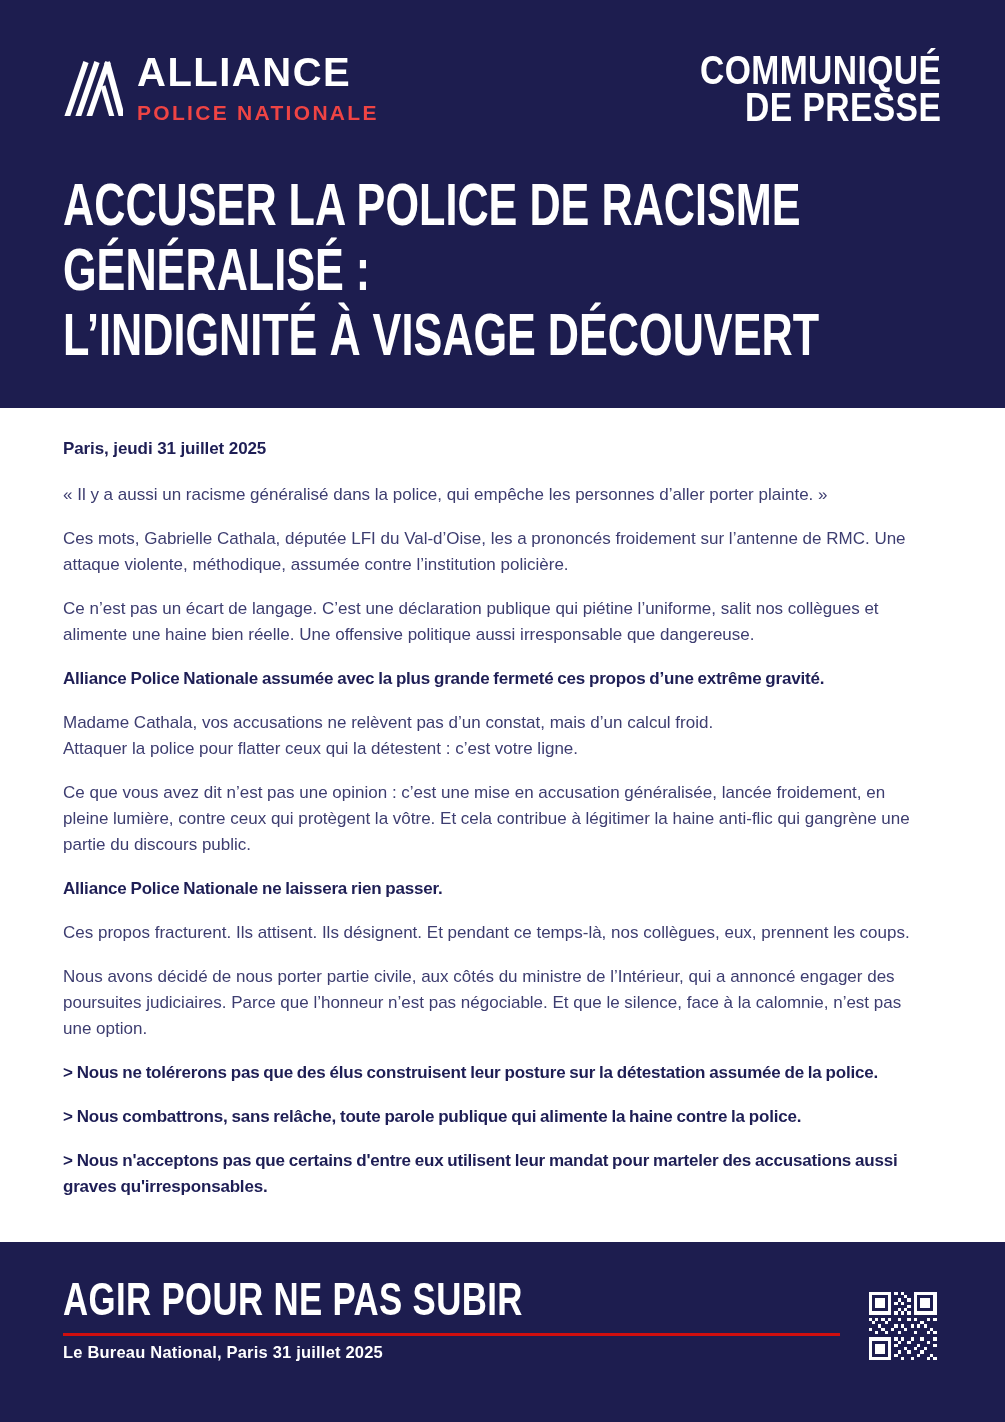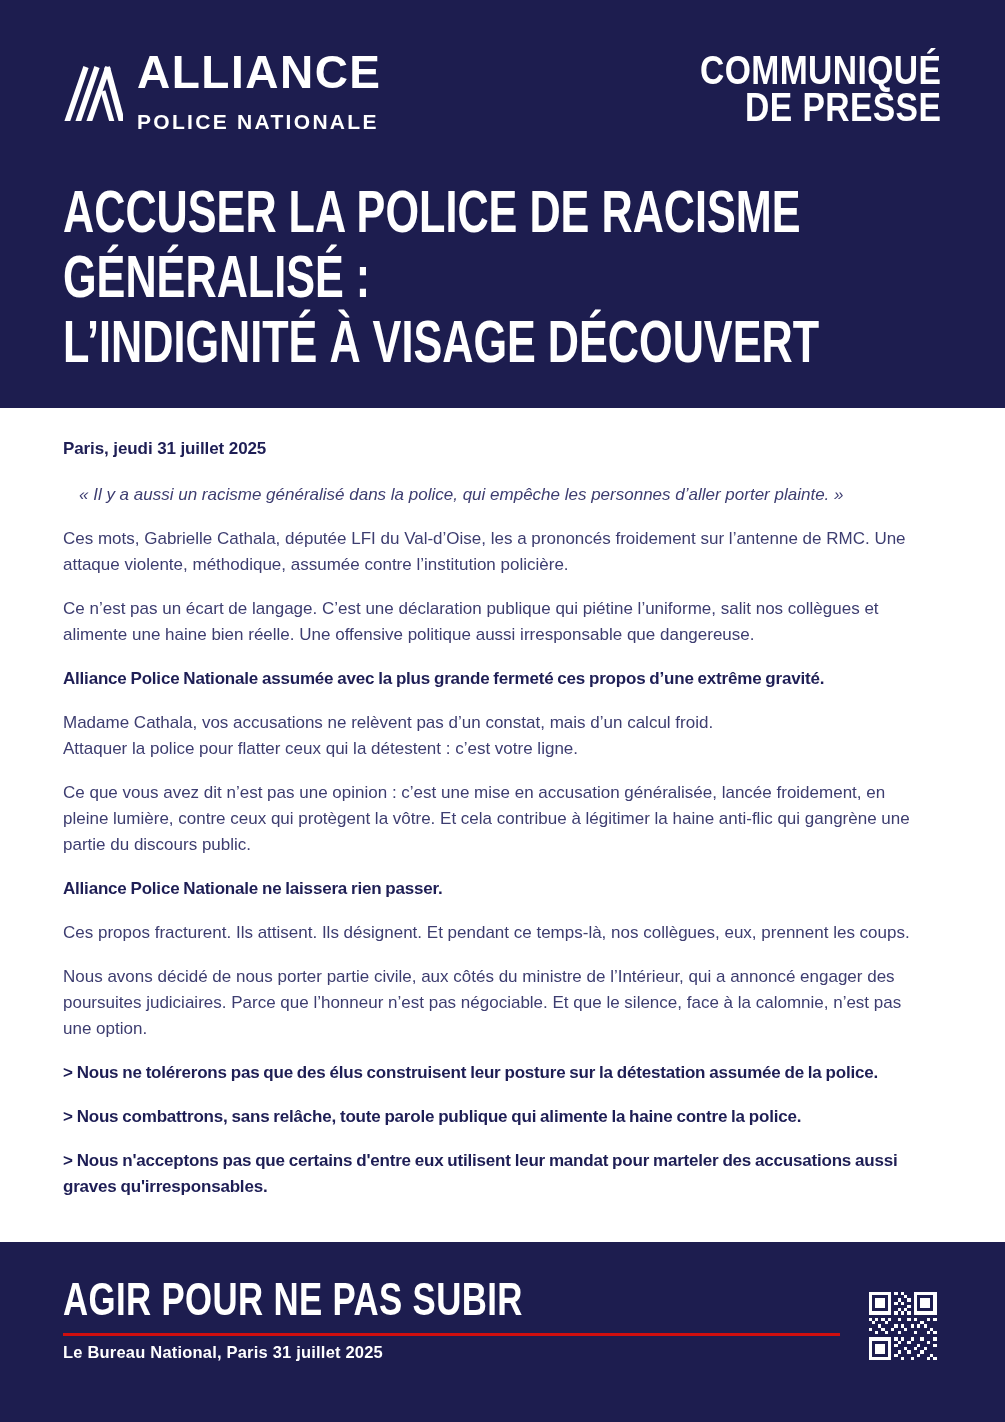--- a/index.html
+++ b/index.html
@@ -20,26 +20,26 @@
   
   .masthead{
     background:var(--navy);height:408px;
     padding:52px 64px 0 63px;
   }
   .top-row{display:flex;justify-content:space-between;align-items:flex-start}
   .logo{display:flex;align-items:center;gap:14px}
   .logo-a{width:60px;height:56px;flex:0 0 auto}
   .logo-text{display:flex;flex-direction:column}
   .logo-line1{
-    color:#fff;font-weight:bold;font-size:46px;line-height:40px;
+    color:#fff;font-weight:bold;font-size:40px;line-height:40px;
     letter-spacing:1.5px;white-space:nowrap;
   }
   .logo-line2{
-    color:#ffffff;font-weight:bold;font-size:21px;line-height:22px;
-    letter-spacing:2.3px;margin-top:19px;white-space:nowrap;
+    color:#ef4444;font-weight:bold;font-size:21px;line-height:22px;
+    letter-spacing:2.3px;margin-top:10px;white-space:nowrap;
   }
   .doctype{text-align:right}
   .doctype-inner{
     display:inline-block;transform:scaleX(0.82);transform-origin:right top;
     color:#fff;font-weight:bold;font-size:41px;line-height:37px;
     letter-spacing:.5px;text-align:right;white-space:nowrap;
   }
   .headline{
     margin:46px 0 0;padding:0;
     transform:scaleX(0.72);transform-origin:left top;width:139%;
@@ -49,21 +49,21 @@
   .headline-line{display:block;white-space:nowrap}
   
   .body-copy{
     padding:15px 83px 0 63px;
     font-size:17px;line-height:26px;color:var(--ink);
   }
   .dateline{
     font-weight:bold;color:var(--ink-dark);margin:13px 0 0;
     letter-spacing:-.1px;
   }
-  .quote{font-style:italic;margin:20px 16px 0}
+  .quote{margin:20px 0 0}
   .para{margin:18px 0 0;white-space:pre-line}
   .para.bold,.para.bullet{
     font-weight:bold;color:var(--ink-dark);
     letter-spacing:-.2px;word-spacing:-.6px;
   }
   
   .footer{
     position:absolute;left:0;bottom:0;width:1005px;height:180px;
     background:var(--navy);
   }

